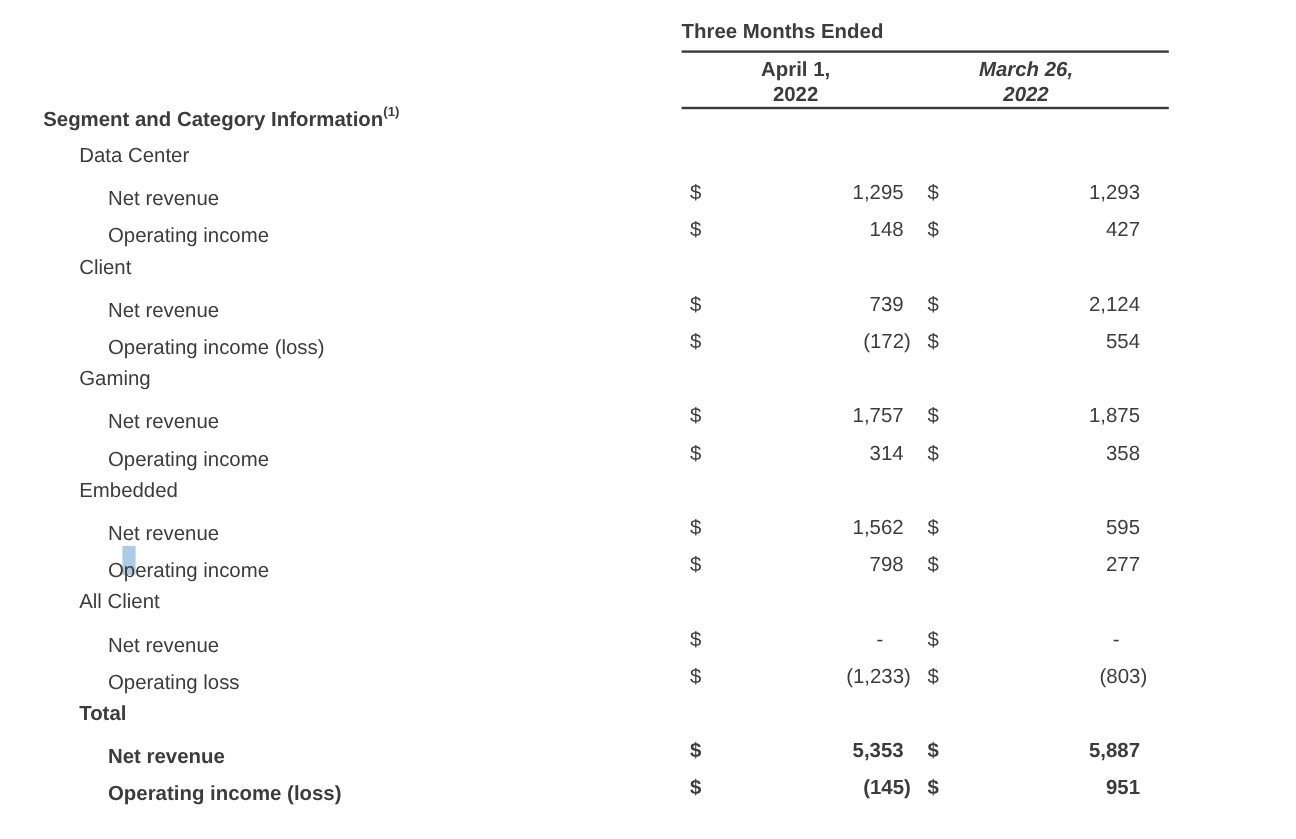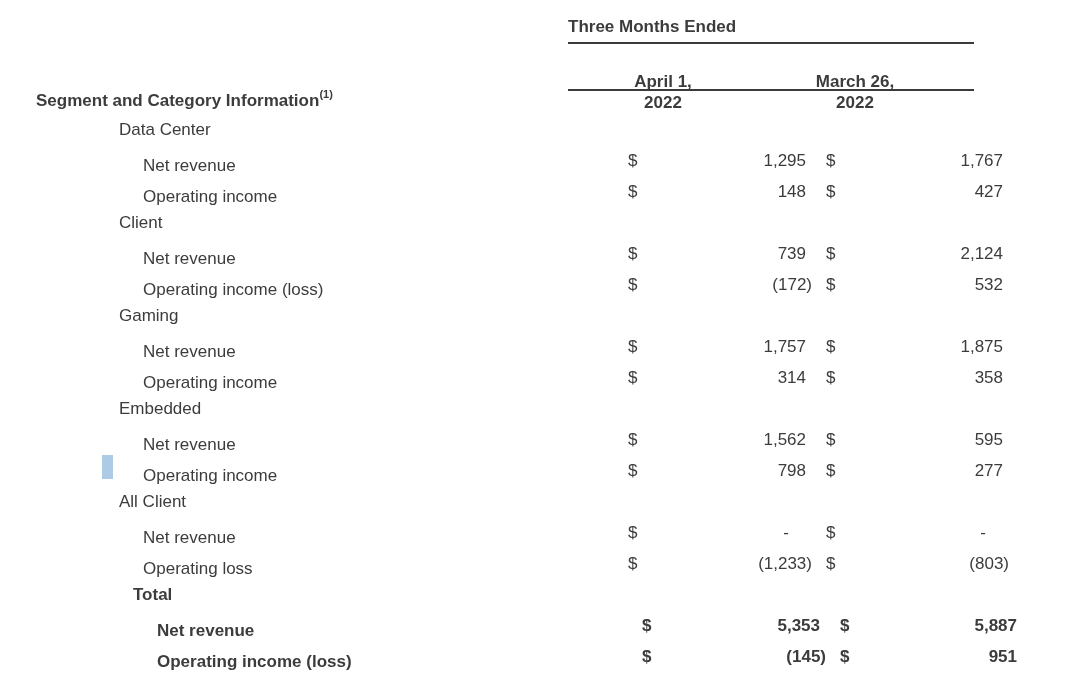--- a/index.html
+++ b/index.html
@@ -55,58 +55,57 @@
     background: #3b3b3b;
   }
   .rule-top { top: 42px; }
   .rule-bottom { top: 89px; }
   .date-row {
     position: absolute;
     top: 47px;
     left: 0;
     right: 0;
     display: flex;
-    margin-top: 24px;
   }
   .date {
     font-weight: 700;
     text-align: center;
     line-height: 21px;
   }
   .date.col1 { width: 190px; }
   .date.col2 {
     width: 208px;
     margin-left: 8px;
     padding-right: 30px;
     box-sizing: border-box;
+    font-style: italic;
   }
 
   
   .rows {
     position: absolute;
     left: 0;
     top: 114px;
     width: 1080px;
     z-index: 1;
   }
   .row {
     height: 31px;
     display: flex;
     align-items: center;
-    justify-content: center;
   }
   .row .label {
     width: 568px;
     flex-shrink: 0;
     box-sizing: border-box;
     white-space: nowrap;
   }
   .row.indent1 .label { padding-left: 66px; }
   .row.indent2 .label { padding-left: 90px; margin-top: 10px; }
-  .row.bold { font-weight: 700; padding-left: 28px; }
+  .row.bold { font-weight: 700; }
   .grp {
     display: flex;
     justify-content: space-between;
     align-items: center;
     box-sizing: border-box;
     flex-shrink: 0;
   }
   .grp1 {
     width: 190px;
     padding-left: 7px;
@@ -169,21 +168,21 @@
   </div>
 
   <div class="row indent2">
     <div class="label">Net revenue</div>
     <div class="grp grp1">
       <span class="cur">$</span>
       <span class="val">1,295</span>
     </div>
     <div class="grp grp2">
       <span class="cur">$</span>
-      <span class="val">1,767</span>
+      <span class="val">1,293</span>
     </div>
   </div>
 
   <div class="row indent2">
     <div class="label">Operating income</div>
     <div class="grp grp1">
       <span class="cur">$</span>
       <span class="val">148</span>
     </div>
     <div class="grp grp2">
@@ -217,21 +216,21 @@
   </div>
 
   <div class="row indent2">
     <div class="label">Operating income (loss)</div>
     <div class="grp grp1">
       <span class="cur">$</span>
       <span class="val neg">(172)</span>
     </div>
     <div class="grp grp2">
       <span class="cur">$</span>
-      <span class="val">532</span>
+      <span class="val">554</span>
     </div>
   </div>
 
   <div class="row indent1">
     <div class="label">Gaming</div>
     <div class="grp grp1">
       <span class="cur"></span>
       <span class="val"></span>
     </div>
     <div class="grp grp2">

